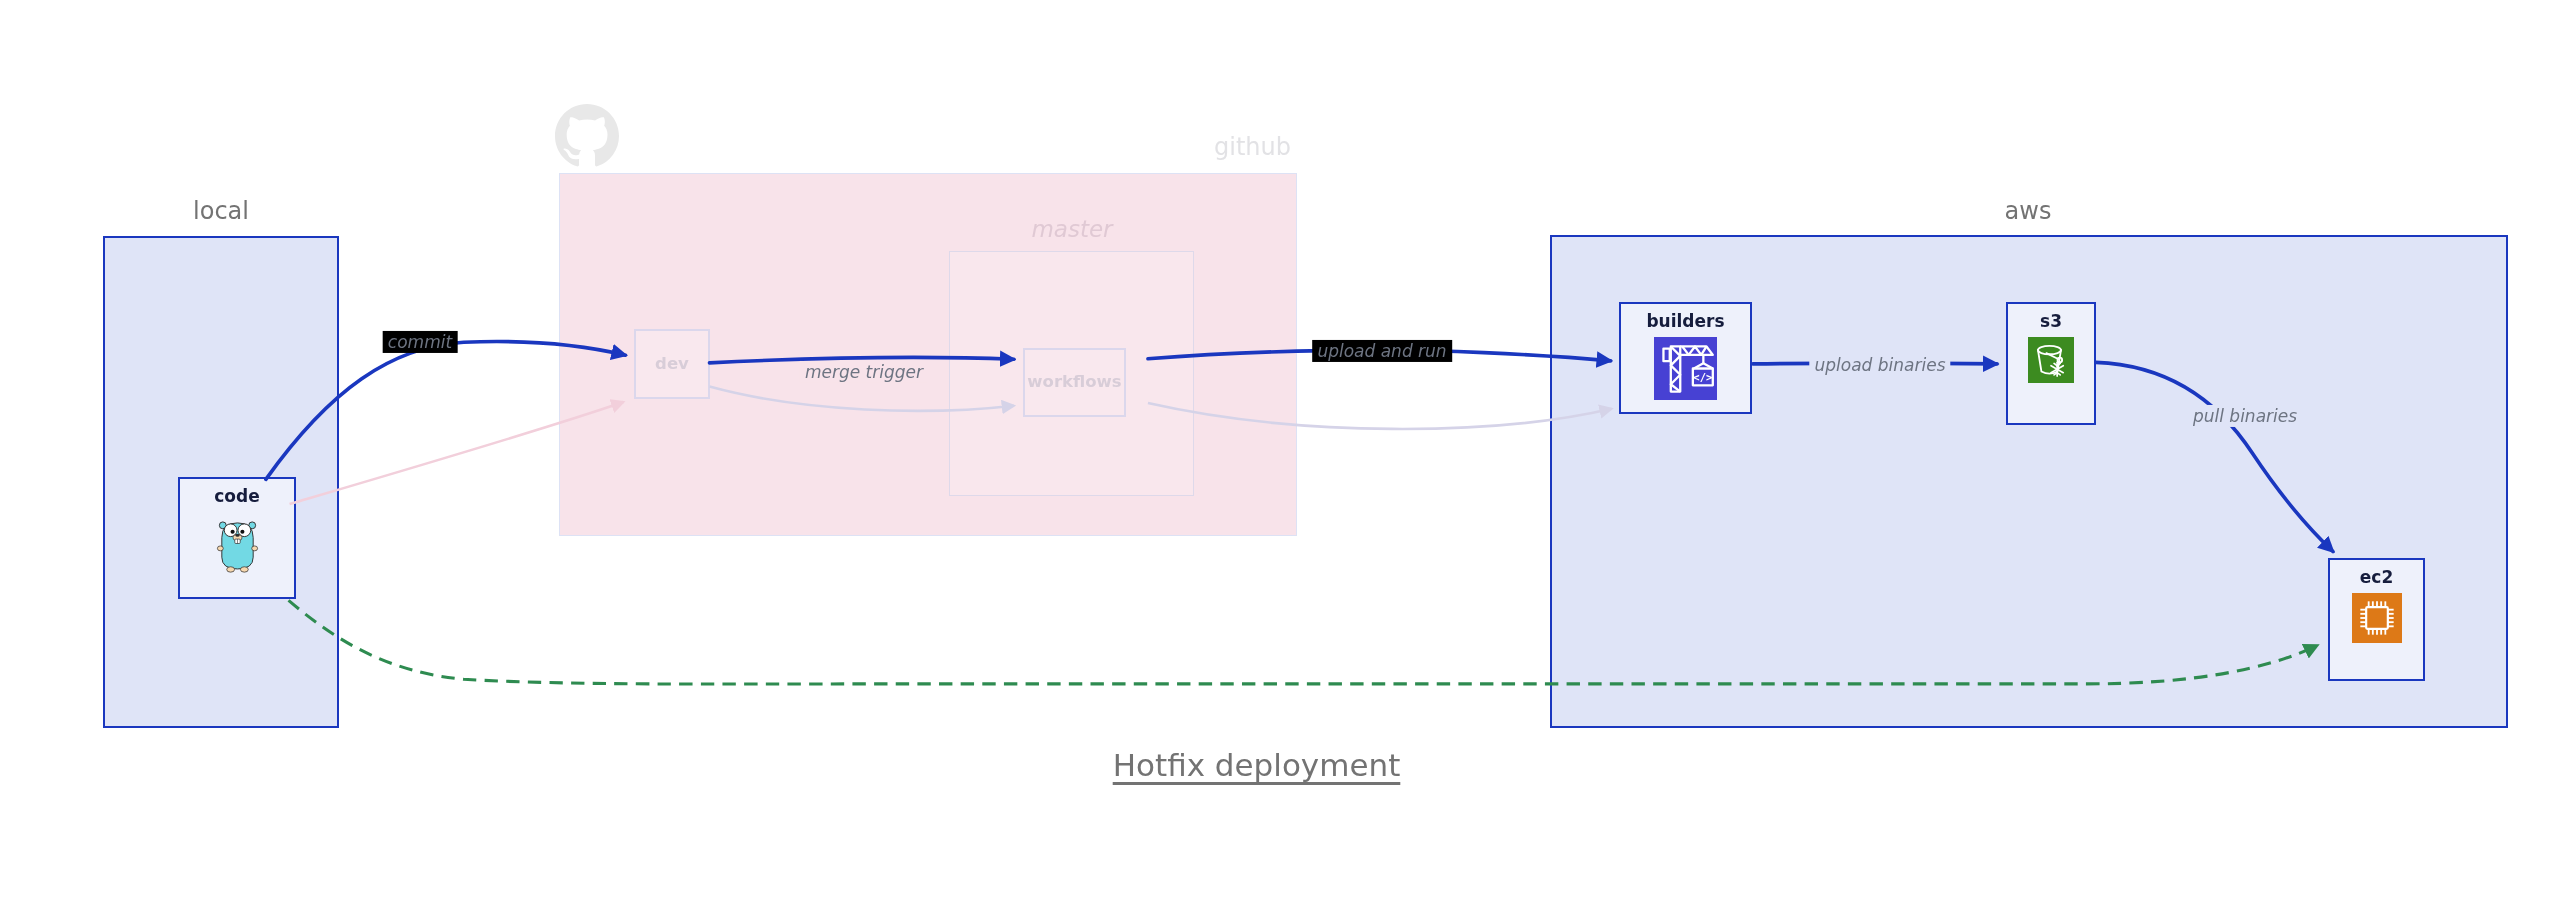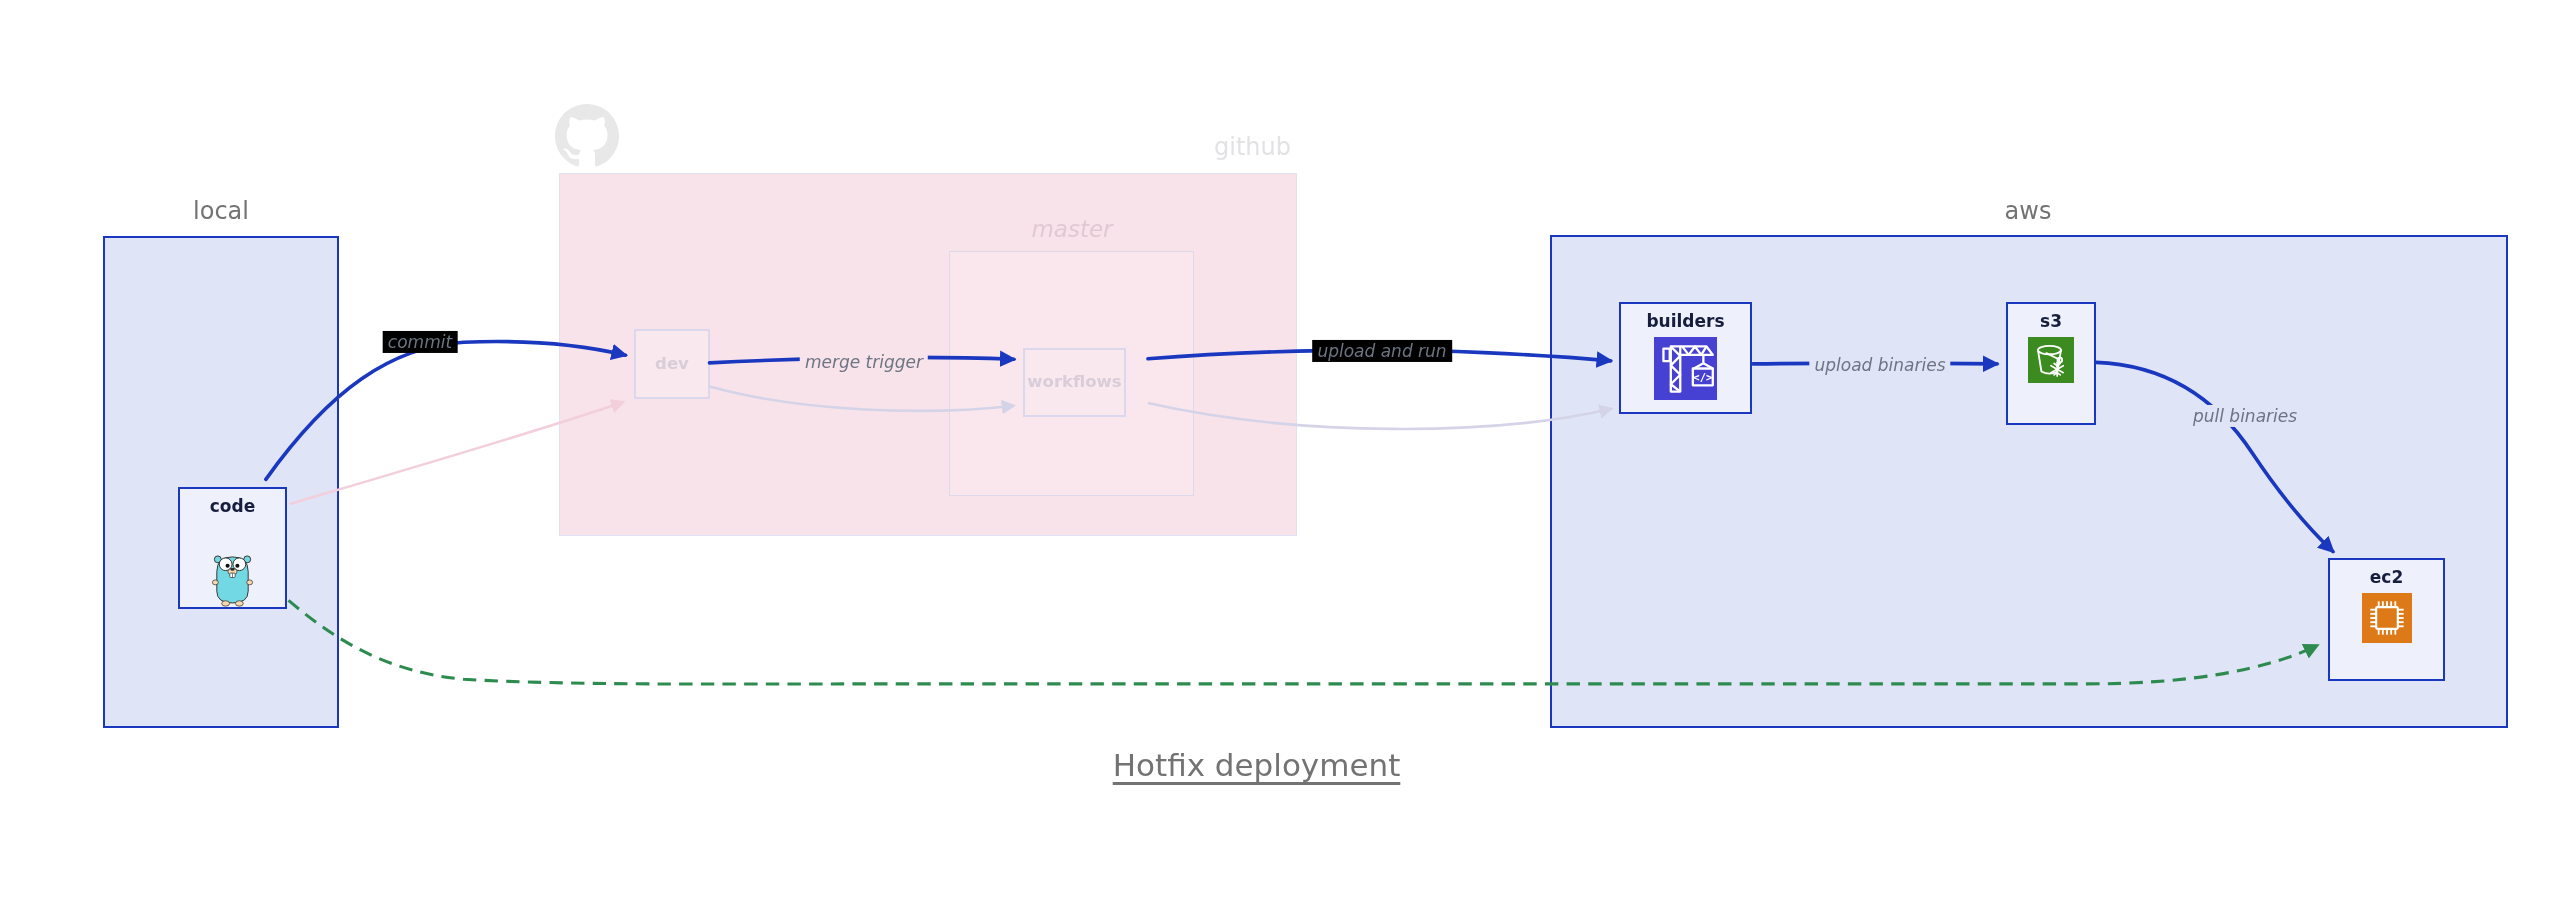--- a/index.html
+++ b/index.html
@@ -17,42 +17,42 @@
   
   .group-label{position:absolute;z-index:2;font-size:24px;color:#737373;text-align:center;white-space:nowrap;}
   .label-local{left:103px;width:236px;top:197px;}
   .label-aws{left:1925px;width:206px;top:197px;}
   .label-github{left:1175px;width:155px;top:133px;color:#e2e2e5;}
   .label-master{left:969px;width:206px;top:216px;font-size:23px;color:#e0c9d4;font-style:italic;}
   
   .node{position:absolute;box-sizing:border-box;z-index:3;display:flex;flex-direction:column;align-items:center;}
   .node-strong{background:#eef1fb;border:2.6px solid #1a37bf;}
   .node-faded{background:#f9e8ee;border:2.1px solid #dbd7ec;justify-content:center;}
-  .node-code{left:178px;top:487px;width:109px;height:122px;justify-content:space-between;}
+  .node-code{left:178px;top:477px;width:118px;height:122px;}
   .node-dev{left:634px;top:329px;width:76px;height:70px;}
   .node-workflows{left:1023px;top:348px;width:103px;height:69px;}
   .node-builders{left:1619px;top:302px;width:133px;height:112px;}
   .node-s3{left:2006px;top:302px;width:90px;height:123px;}
-  .node-ec2{left:2328px;top:558px;width:117px;height:123px;}
+  .node-ec2{left:2328px;top:558px;width:97px;height:123px;}
   .node-label{font-size:17px;font-weight:bold;color:#161d3d;margin-top:9.3px;line-height:1;}
   .node-faded .node-label{color:#d8cdd8;margin-top:0;font-size:16.5px;}
   .node-icon{margin-top:7.2px;display:block;line-height:0;}
   .icon-tile{display:block;}
   
   .octocat{position:absolute;left:555px;top:104px;z-index:2;line-height:0;}
   
   #edges{position:absolute;left:0;top:0;z-index:4;pointer-events:none;}
   
   .edge-label{position:absolute;z-index:5;font-size:17px;font-style:italic;color:#6d7482;
     padding:0 5.2px;white-space:nowrap;transform:translate(-50%,-50%);line-height:1.3;}
   .bg-white{background:#000000;}
   .bg-pink{background:#f8e3ea;}
   .bg-lav{background:#dfe4f7;}
   .lbl-commit{left:420px;top:342px;}
-  .lbl-merge{left:864px;top:362px;text-align:center;}
+  .lbl-merge{left:864px;top:372px;text-align:center;}
   .lbl-run{left:1382px;top:351px;}
   .lbl-upbin{left:1880px;top:365px;}
   .lbl-pull{left:2245px;top:416px;}
   
   .diagram-title{position:absolute;left:999px;width:515px;top:747px;z-index:2;
     font-size:31px;color:#737373;text-align:center;
     text-decoration:underline;text-decoration-thickness:3.1px;text-underline-offset:6.2px;}
 </style>
 </head>
 <body>

